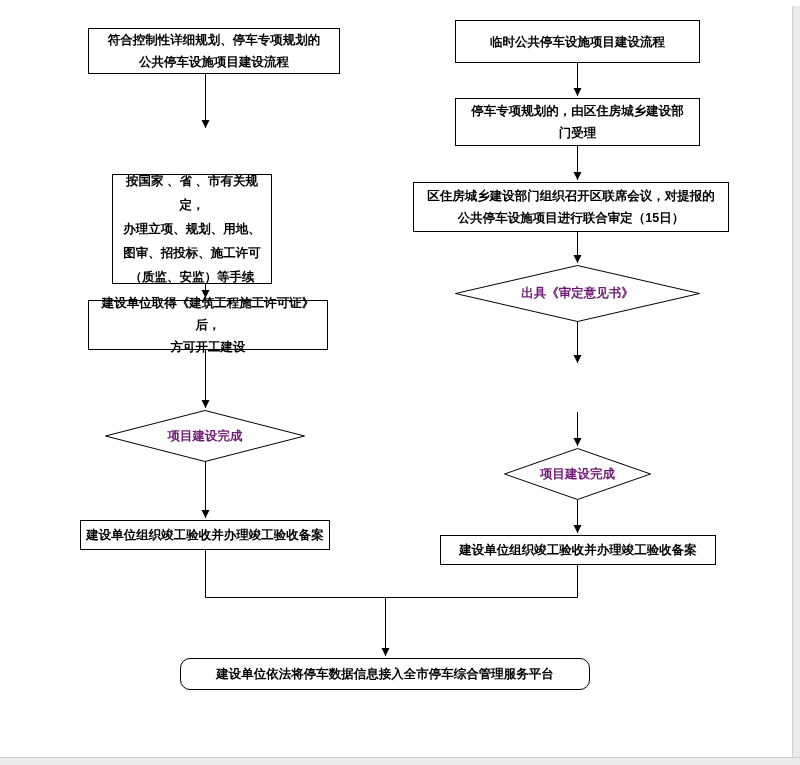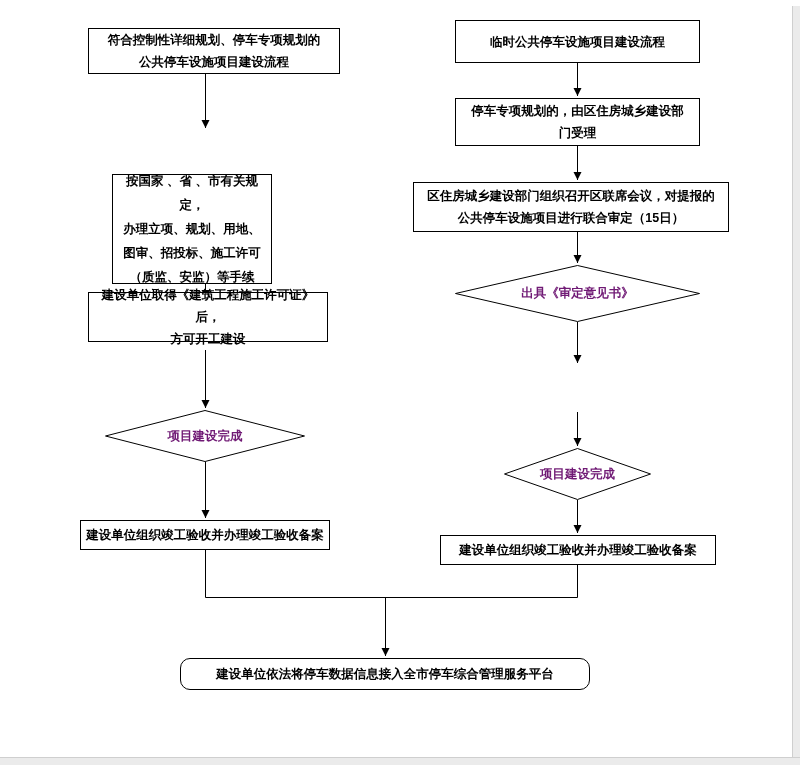--- a/index.html
+++ b/index.html
@@ -65,21 +65,21 @@
   </svg>
 
   <div class="node" style="left:80px;top:28px;width:252px;height:46px;margin-left:8px;">符合控制性详细规划、停车专项规划的
 公共停车设施项目建设流程</div>
 
   <div class="node node--tall" style="left:112px;top:130px;width:160px;height:110px;margin-top:44px;">按国家 、省 、市有关规定，
 办理立项、规划、用地、
 图审、招投标、施工许可
 （质监、安监）等手续</div>
 
-  <div class="node" style="left:88px;top:292px;width:240px;height:50px;">建设单位取得《建筑工程施工许可证》后，
+  <div class="node" style="left:88px;top:300px;width:240px;height:50px;">建设单位取得《建筑工程施工许可证》后，
 方可开工建设</div>
 
   <div class="diamond" style="left:105px;top:410px;width:200px;height:52px;">
     <svg viewBox="0 0 200 52">
       <polygon points="100,0.5 199.5,26 100,51.5 0.5,26" fill="#fff" stroke="#000" stroke-width="1"></polygon>
     </svg>
     <span class="label">项目建设完成</span>
   </div>
 
   <div class="node" style="left:80px;top:520px;width:250px;height:30px;">建设单位组织竣工验收并办理竣工验收备案</div>

